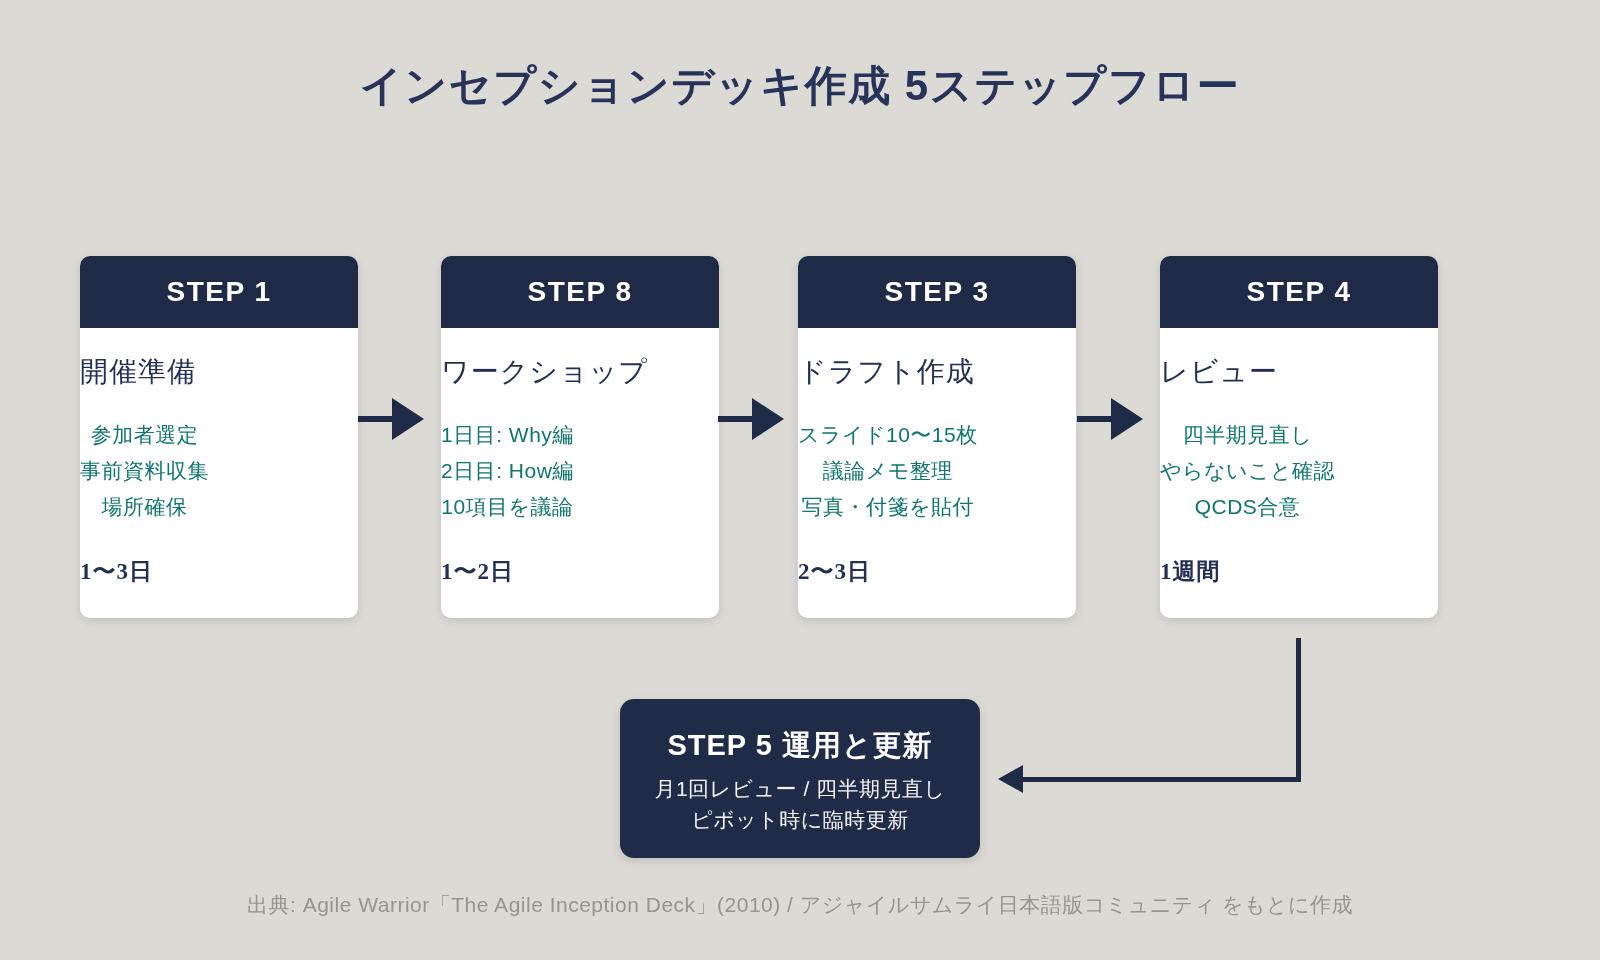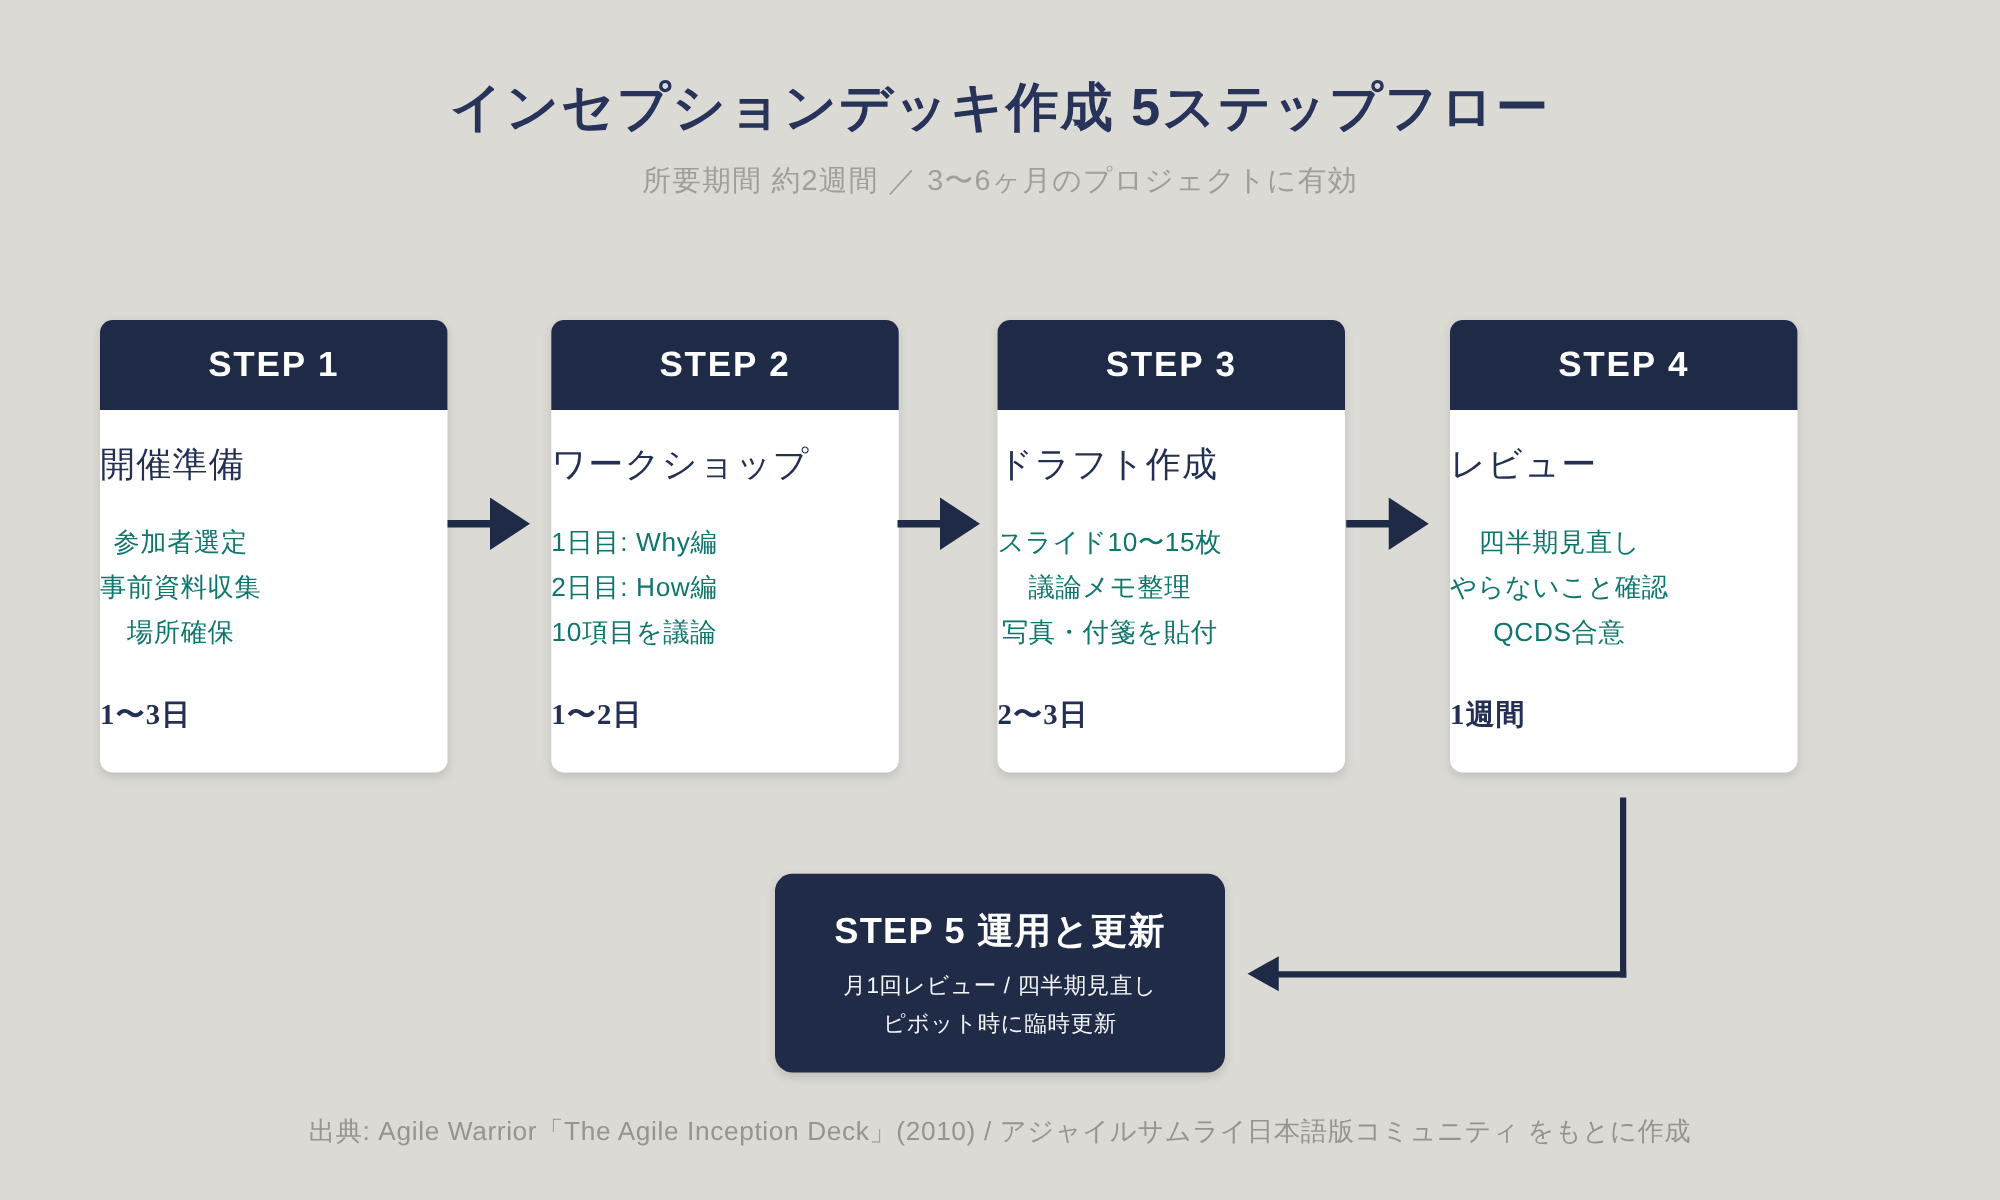--- a/index.html
+++ b/index.html
@@ -166,21 +166,21 @@
     font-size: 29px;
     font-weight: bold;
     letter-spacing: 1px;
     line-height: 38px;
   }
   .step5-lines {
     margin-top: 9px;
     text-align: center;
   }
   .step5-line {
-    font-size: 18px;
+    font-size: 21px;
     line-height: 31px;
     letter-spacing: 0.5px;
     color: #f4f5f7;
   }
   .source-note {
     position: absolute;
     top: 891px;
     left: 0;
     width: 100%;
     text-align: center;
@@ -189,35 +189,34 @@
     color: #97948d;
     margin: 0;
   }
 </style>
 </head>
 <body>
 
 <div class="page">
 
   <h1 class="page-title">インセプションデッキ作成 5ステップフロー</h1>
-  <p class="page-subtitle">所要期間 約2週間 ／ 3〜6ヶ月のプロジェクトに有効</p>
 
   <div class="card c1">
     <div class="card-header">STEP 1</div>
     <div class="card-title">開催準備</div>
     <div class="card-items">
       <div class="card-item">参加者選定</div>
       <div class="card-item">事前資料収集</div>
       <div class="card-item">場所確保</div>
     </div>
     <div class="card-duration">1〜3日</div>
   </div>
 
   <div class="card c2">
-    <div class="card-header">STEP 2</div>
+    <div class="card-header">STEP 8</div>
     <div class="card-title">ワークショップ</div>
     <div class="card-items">
       <div class="card-item">1日目: Why編</div>
       <div class="card-item">2日目: How編</div>
       <div class="card-item">10項目を議論</div>
     </div>
     <div class="card-duration">1〜2日</div>
   </div>
 
   <div class="card c3">

